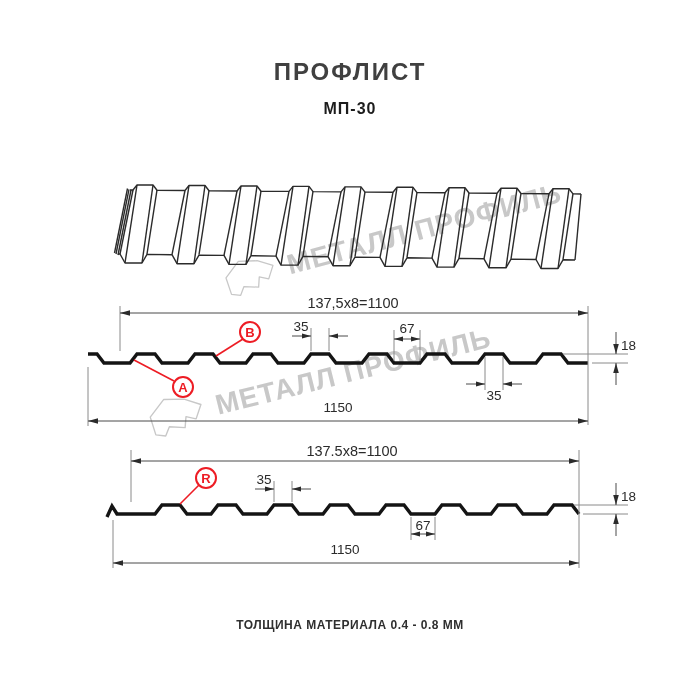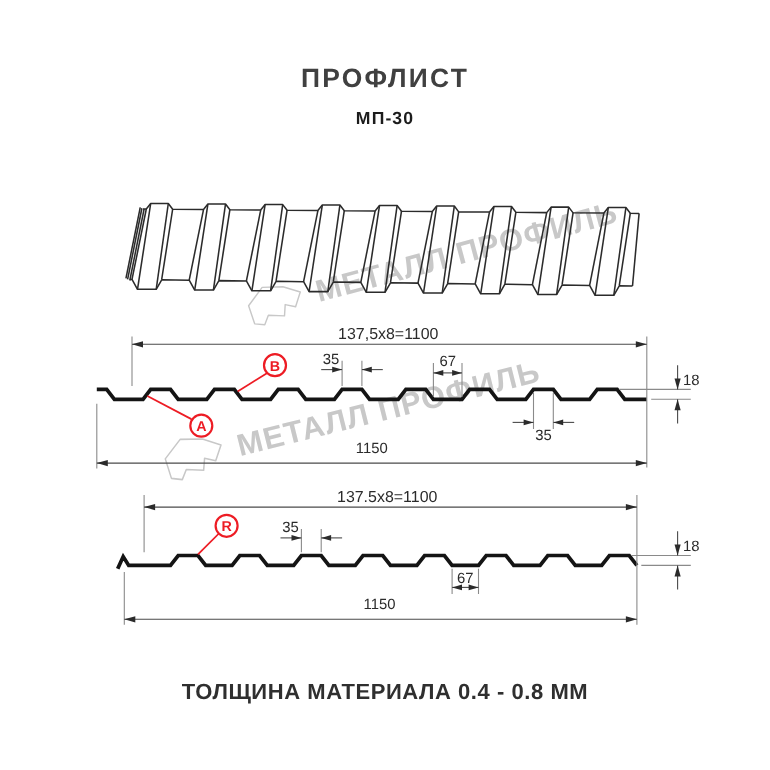--- a/index.html
+++ b/index.html
@@ -4,21 +4,21 @@
 <style>
   html,body{margin:0;padding:0;}
   body{width:700px;height:700px;background:#ffffff;position:relative;overflow:hidden;
        font-family:"Liberation Sans",sans-serif;}
   .page{position:absolute;inset:0;}
   .title{position:absolute;left:0;top:58px;width:700px;text-align:center;
          font-size:24px;font-weight:800;letter-spacing:2px;color:#404040;}
   .subtitle{position:absolute;left:0;top:100px;width:700px;text-align:center;
          font-size:16px;font-weight:700;letter-spacing:1px;color:#1c1c1c;}
   .footer-note{position:absolute;left:0;top:618px;width:700px;text-align:center;
-         font-size:20px;font-weight:600;letter-spacing:0.5px;color:#2f2f2f;}
+         font-size:12px;font-weight:600;letter-spacing:0.5px;color:#2f2f2f;}
   .watermark{position:absolute;display:flex;align-items:center;gap:12px;z-index:1;
          color:#c8c8c8;pointer-events:none;}
   .watermark .wm-text{font-size:28px;font-weight:700;letter-spacing:1px;white-space:nowrap;}
   #wm1{left:224px;top:262px;transform:rotate(-15deg);transform-origin:left center;}
   #wm2{left:148px;top:400px;transform:rotate(-14deg);transform-origin:left center;}
   #draw{position:absolute;inset:0;z-index:2;}
   .prof{stroke:#141414;stroke-width:3.4;fill:none;stroke-linejoin:miter;}
   .iso{stroke:#2b2b2b;stroke-width:1.4;fill:none;stroke-linejoin:round;}
   .ext{stroke:#8a8a8a;stroke-width:1;fill:none;}
   .dim{stroke:#4a4a4a;stroke-width:1;fill:none;}

